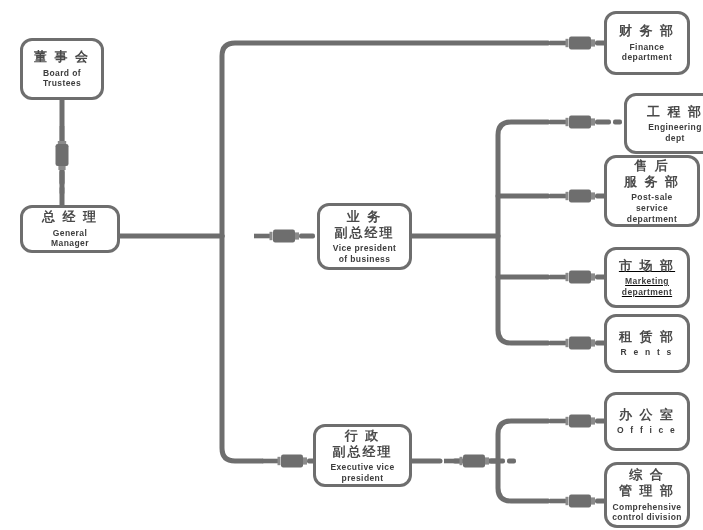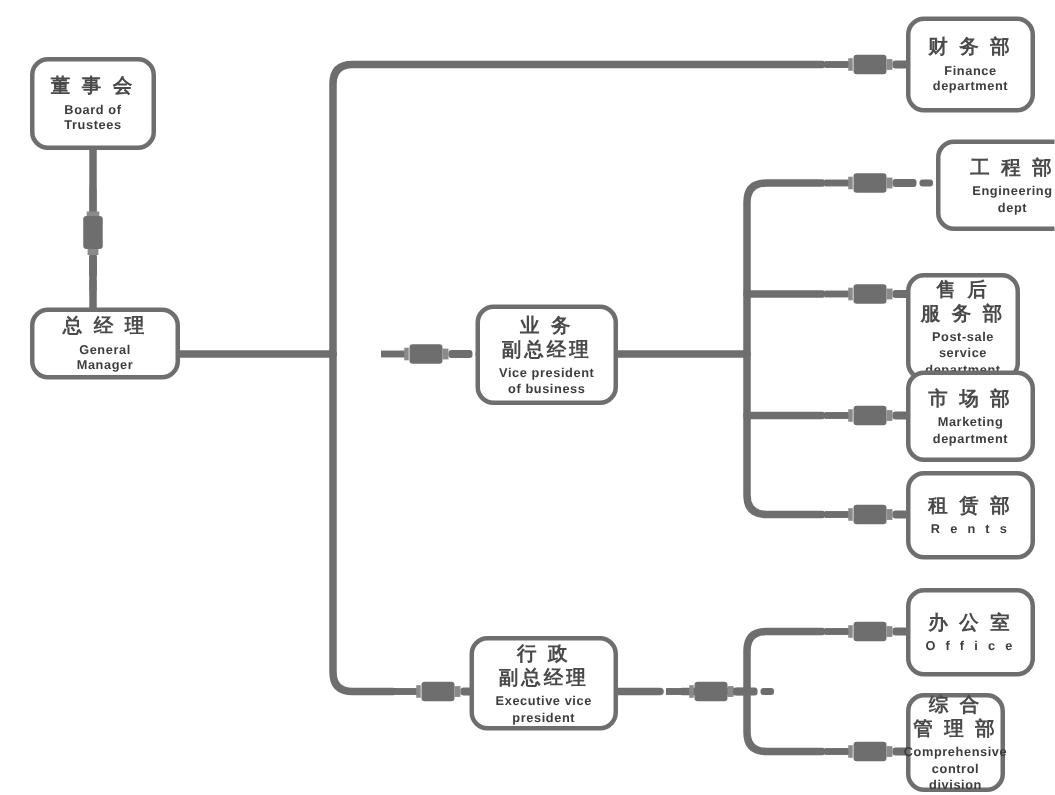--- a/index.html
+++ b/index.html
@@ -152,44 +152,44 @@
     <div class="en">Finance
 department</div>
   </div>
 
   <div class="node" style="left:624px; top:93px; width:102px; height:61px;">
     <div class="cn">工 程 部</div>
     <div class="en">Engineering
 dept</div>
   </div>
 
-  <div class="node" style="left:604px; top:182px; width:76px; height:72px;">
+  <div class="node" style="left:604px; top:155px; width:96px; height:72px;">
     <div class="cn">售 后
 服 务 部</div>
     <div class="en">Post-sale
 service
 department</div>
   </div>
 
-  <div class="node" style="left:604px; top:247px; width:86px; height:61px;">
+  <div class="node" style="left:604px; top:247px; width:86px; height:61px;text-decoration:underline;">
     <div class="cn">市 场 部</div>
     <div class="en">Marketing
 department</div>
   </div>
 
   <div class="node" style="left:604px; top:314px; width:86px; height:59px;align-items:center;">
     <div class="cn">租 赁 部</div>
     <div class="en spaced">R e n t s</div>
   </div>
 
   <div class="node" style="left:604px; top:392px; width:86px; height:59px;">
     <div class="cn">办 公 室</div>
     <div class="en spaced">O f f i c e</div>
   </div>
 
-  <div class="node" style="left:604px; top:462px; width:66px; height:66px;">
+  <div class="node" style="left:604px; top:462px; width:86px; height:66px;border-radius:13px;">
     <div class="cn">综 合
 管 理 部</div>
     <div class="en">Comprehensive
 control division</div>
   </div>
 
 </div>
 
 </body></html>

